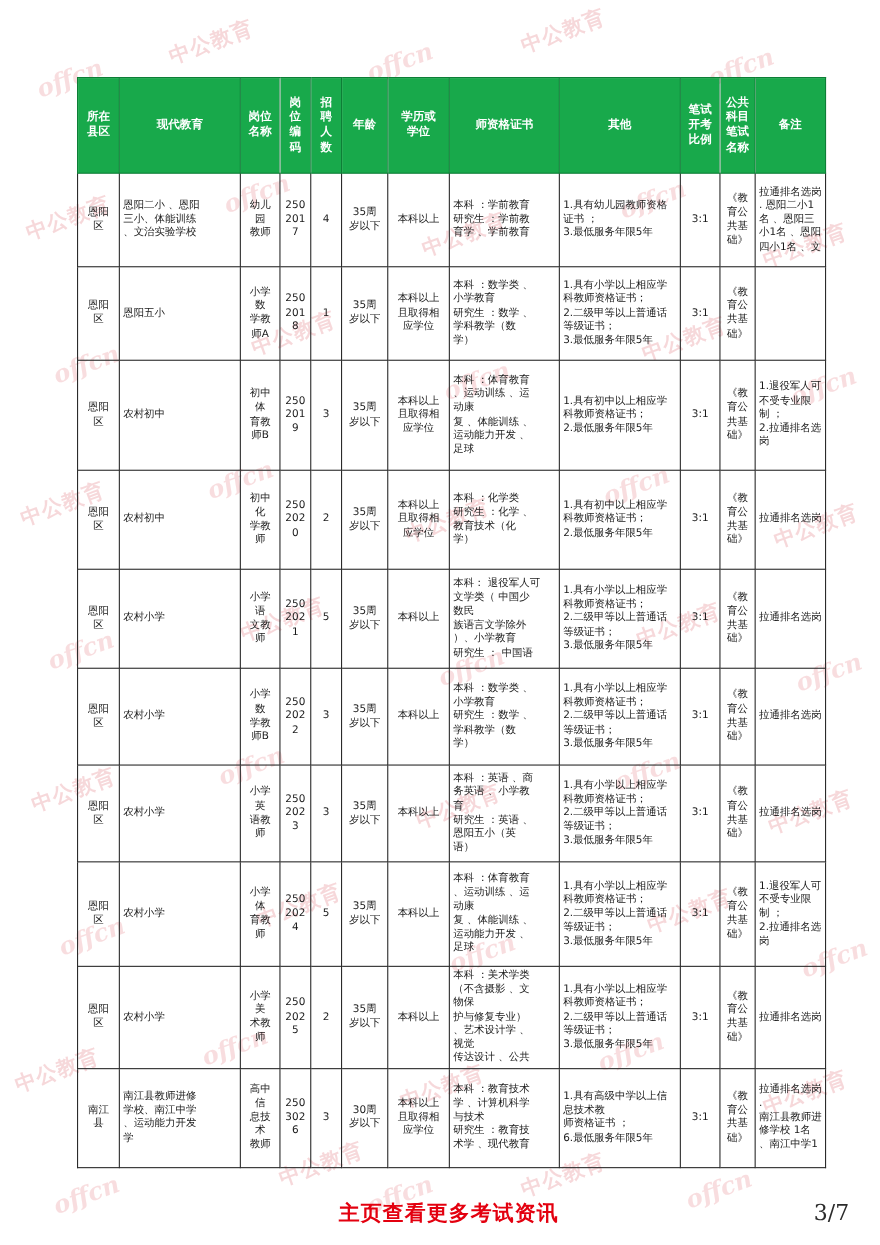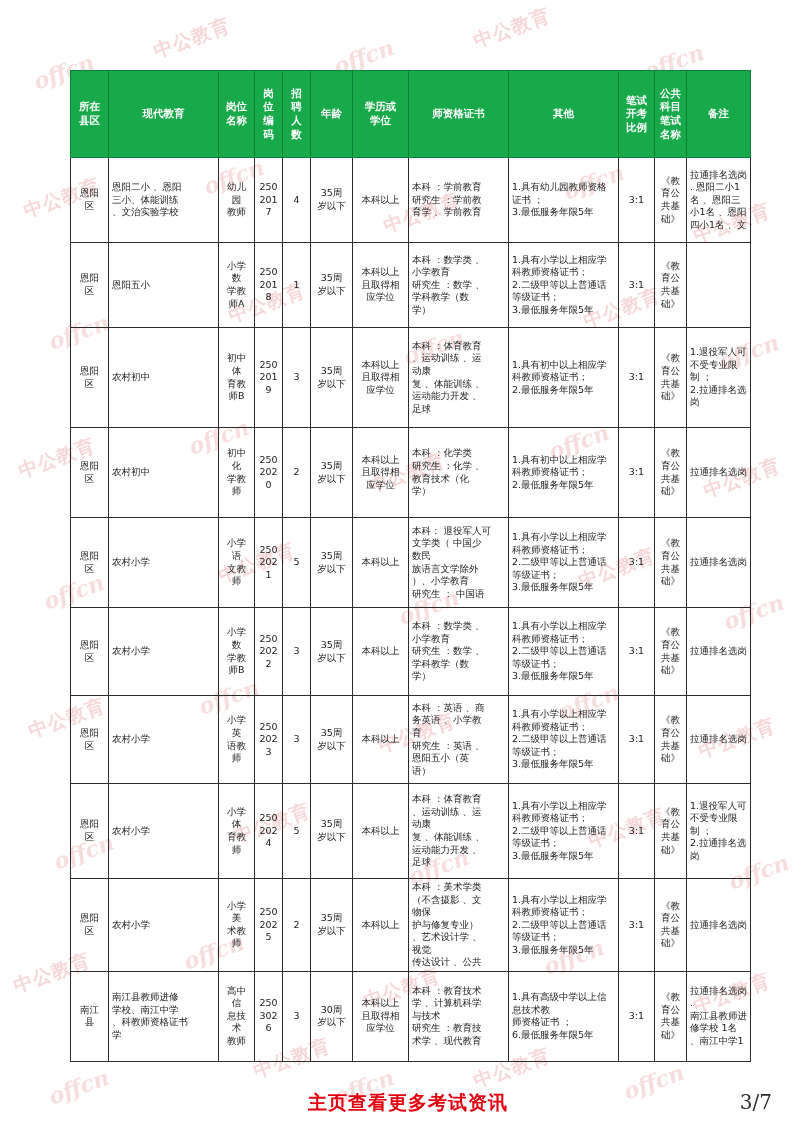--- a/index.html
+++ b/index.html
@@ -535,21 +535,21 @@
 育公
 共基
 础》</span></td>
           <td class="l"><span class="cell-wrap">拉通排名选岗</span></td>
         </tr>
         <tr style="height: 90px;">
           <td class="c"><span class="cell-wrap">南江
 县</span></td>
           <td class="l"><span class="cell-wrap">南江县教师进修
 学校、南江中学
-、科教师资格证书
+、运动能力开发
 学</span></td>
           <td class="c"><span class="cell-wrap">高中
 信
 息技
 术
 教师</span></td>
           <td class="c"><span class="cell-wrap">250
 302
 6</span></td>
           <td class="c"><span class="cell-wrap">3</span></td>

